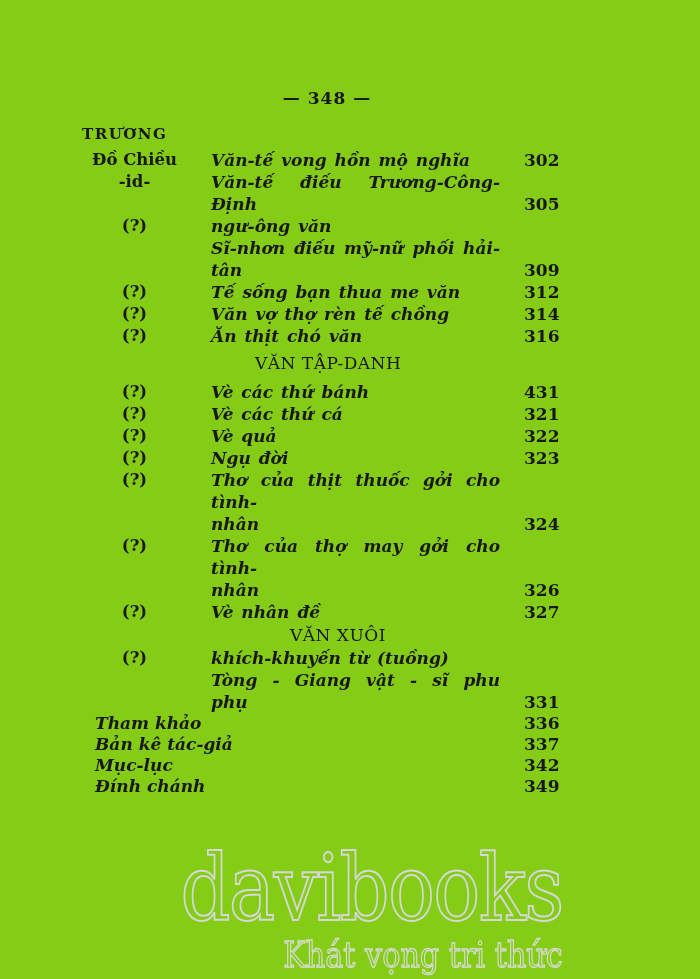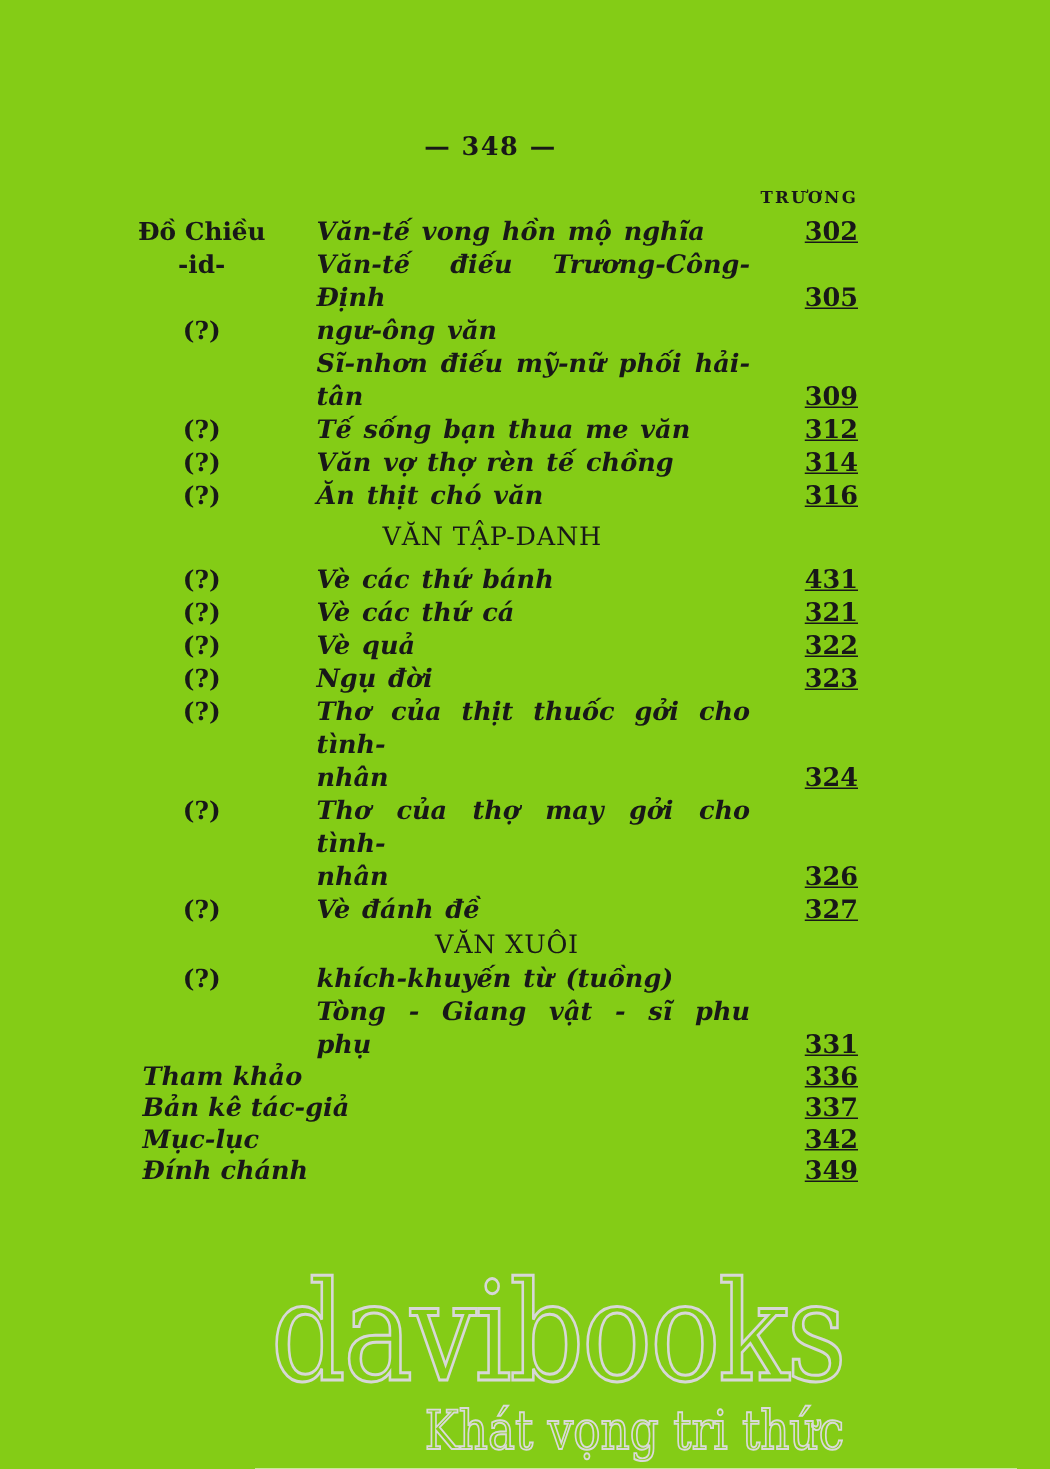--- a/index.html
+++ b/index.html
@@ -23,22 +23,22 @@
     font-weight: 700;
     letter-spacing: 1px;
   }
   .toc {
     position: absolute;
     top: 125px;
     left: 82px;
     width: 490px;
   }
   .colhead {
-    text-align: right;
-    font-size: 11px;
+    text-align: left;
+    font-size: 15px;
     font-weight: 700;
     letter-spacing: 1.5px;
     margin-bottom: 6px;
   }
   .row {
     display: flex;
     align-items: flex-start;
     line-height: 22px;
     font-size: 17px;
     gap: 24px;
@@ -57,24 +57,22 @@
     min-width: 0;
   }
   .tline { white-space: nowrap; }
   .tline.j {
     white-space: normal;
     text-align: justify;
     text-align-last: justify;
   }
   .pnum {
     flex: 0 0 48px;
-    text-align: right;
     font-weight: 700;
     align-self: flex-end;
-    text-decoration: underline;
   }
   .section {
     font-weight: 400;
     font-size: 17px;
     line-height: 22px;
     letter-spacing: 0.5px;
   }
   .s1 { margin: 5px 0 7px 173px; }
   .s2 { margin: 1px 0 1px 208px; }
   .row.back { line-height: 21px; }
@@ -220,21 +218,21 @@
       <div class="title">
         <div class="tline j">Thơ của thợ may gởi cho tình-</div>
         <div class="tline">nhân</div>
       </div>
       <div class="pnum">326</div>
     </div>
 
     <div class="row">
       <div class="author">(?)</div>
       <div class="title">
-        <div class="tline">Vè đánh đề</div>
+        <div class="tline">Vè nhân đề</div>
       </div>
       <div class="pnum">327</div>
     </div>
 
     <div class="section s2">VĂN XUÔI</div>
 
     <div class="row">
       <div class="author">(?)</div>
       <div class="title">
         <div class="tline">khích-khuyến từ (tuồng)</div>

